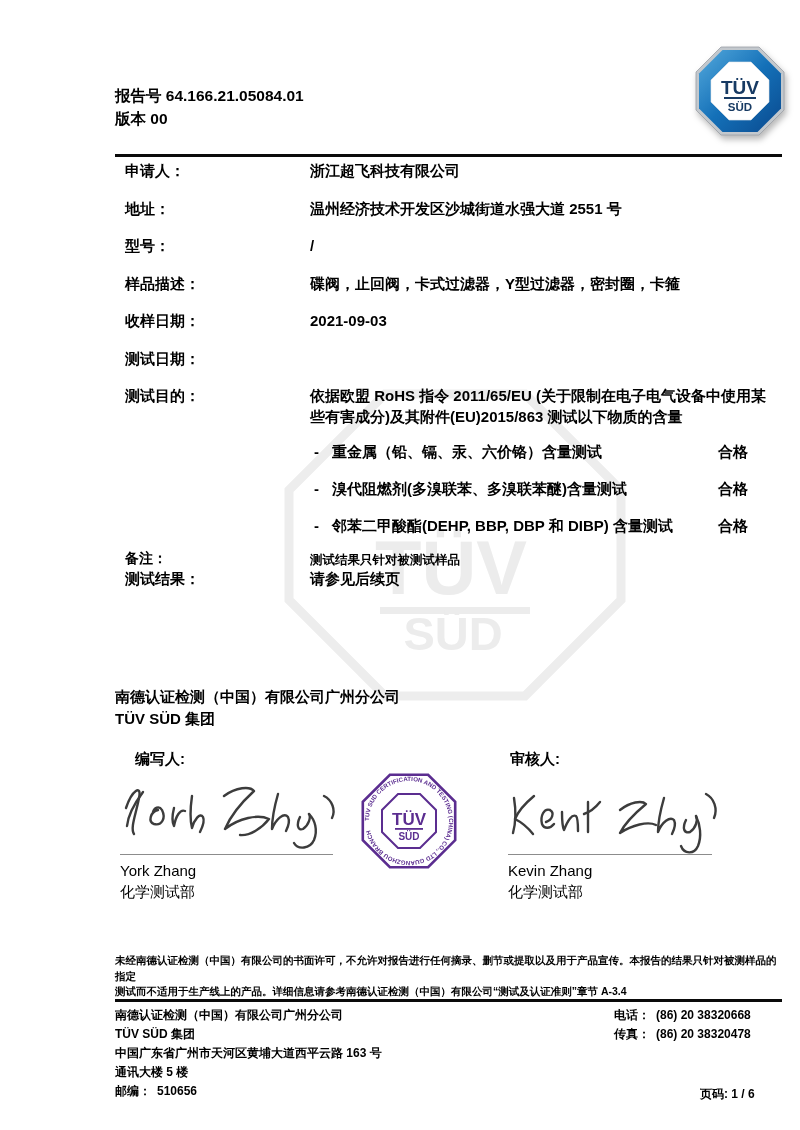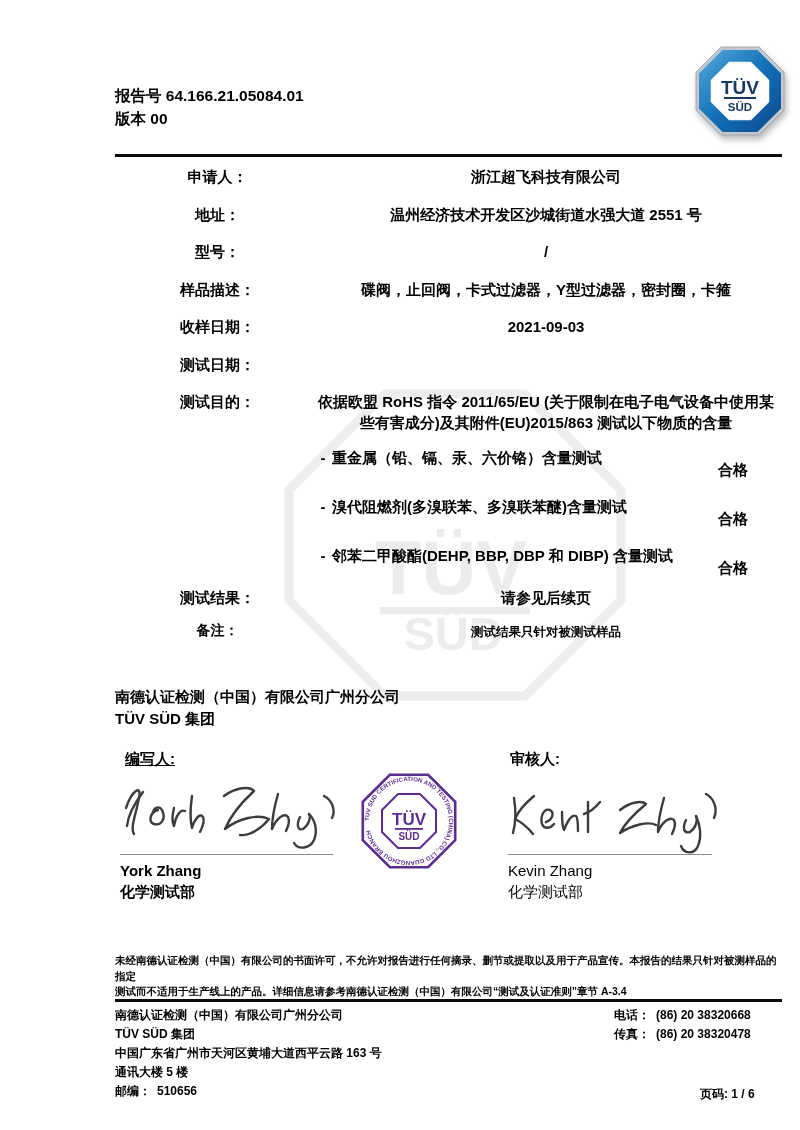--- a/index.html
+++ b/index.html
@@ -8,45 +8,45 @@
   
   .hdr{position:absolute;left:115px;top:84px;font-size:15.5px;font-weight:700;line-height:23px;z-index:2;}
   .rule{position:absolute;left:115px;width:667px;height:2.5px;background:#0a0a0a;z-index:2;}
   .rule1{top:154px;}
   .rule2{top:999px;}
   
   .logo{position:absolute;left:695px;top:46px;z-index:3;filter:drop-shadow(2px 4px 3px rgba(0,0,0,0.28));}
   
   .wm{position:absolute;left:283px;top:388px;z-index:0;}
   
-  .main{position:absolute;left:115px;top:166px;width:667px;z-index:2;text-align:center;}
+  .main{position:absolute;left:115px;top:160px;width:667px;z-index:2;}
   .row{display:flex;align-items:flex-start;margin-bottom:16.5px;font-size:15px;font-weight:700;line-height:21px;}
   .row .lbl{width:185px;padding-left:10px;flex:none;}
   .row .val{flex:1;}
   .purpose-val{flex:1;}
   .pitem{display:flex;margin-top:16px;}
   .pitem .dash{width:18px;padding-left:4px;flex:none;}
-  .pitem .res{margin-left:auto;padding-right:34px;font-weight:700;margin-top:12px;}
+  .pitem .res{margin-left:auto;padding-right:34px;font-weight:700;}
   .row.result{margin-top:-3px;margin-bottom:12px;}
   .row.remark{margin-bottom:0;}
   .row.remark .lbl{font-size:14px;}
   .row.remark .val{font-size:12.5px;padding-top:2px;}
   
   .company{position:absolute;left:115px;top:686px;font-size:15px;font-weight:700;line-height:22px;z-index:2;}
   .sigrole{position:absolute;top:750px;font-size:15px;font-weight:700;z-index:2;}
-  .sigrole.left{left:125px;text-decoration:underline;} .sigrole.right{left:510px;}
+  .sigrole.left{left:135px;} .sigrole.right{left:510px;}
   .sigimg{position:absolute;z-index:1;}
   .sigimg.york{left:112px;top:772px;}
   .sigimg.kevin{left:502px;top:776px;}
   .stamp{position:absolute;left:353px;top:765px;z-index:2;}
   .sigline{position:absolute;top:854px;height:1px;background:#8c8c8c;z-index:2;}
   .sigline.left{left:120px;width:213px;}
   .sigline.right{left:508px;width:204px;}
   .signame{position:absolute;top:860px;font-size:15px;font-weight:400;line-height:21px;z-index:2;}
-  .signame.left{left:120px;font-weight:bold;} .signame.right{left:508px;}
+  .signame.left{left:120px;} .signame.right{left:508px;}
   
   .disclaimer{position:absolute;left:115px;top:953px;width:670px;font-size:10.5px;font-weight:700;line-height:15.5px;z-index:2;}
   .footer{position:absolute;left:115px;top:1006px;width:667px;display:flex;font-size:12px;font-weight:700;line-height:19px;z-index:2;}
   .footer .fleft{flex:1;}
   .footer .fright{width:168px;flex:none;}
   .frow{display:flex;}
   .frow .fl{width:42px;flex:none;}
   .pagenum{position:absolute;left:700px;top:1086px;font-size:12px;font-weight:700;z-index:2;}
   svg text{font-family:"Liberation Sans","DejaVu Sans",sans-serif;}
 </style>
@@ -126,27 +126,27 @@
           <div class="res">合格</div>
         </div>
         <div class="pitem">
           <div class="dash">-</div>
           <div>邻苯二甲酸酯(DEHP, BBP, DBP 和 DIBP) 含量测试</div>
           <div class="res">合格</div>
         </div>
       </div>
     </div>
 
+    <div class="row remark">
+      <div class="lbl">备注：</div>
+      <div class="val">测试结果只针对被测试样品</div>
+    </div>
     <div class="row result">
       <div class="lbl">测试结果：</div>
       <div class="val">请参见后续页</div>
-    </div>
-    <div class="row remark">
-      <div class="lbl">备注：</div>
-      <div class="val">测试结果只针对被测试样品</div>
     </div>
   </div>
 
   <div class="company">
     <div>南德认证检测（中国）有限公司广州分公司</div>
     <div>TÜV SÜD 集团</div>
   </div>
 
   <div class="sigrole left">编写人:</div>
   <div class="sigrole right">审核人:</div>

